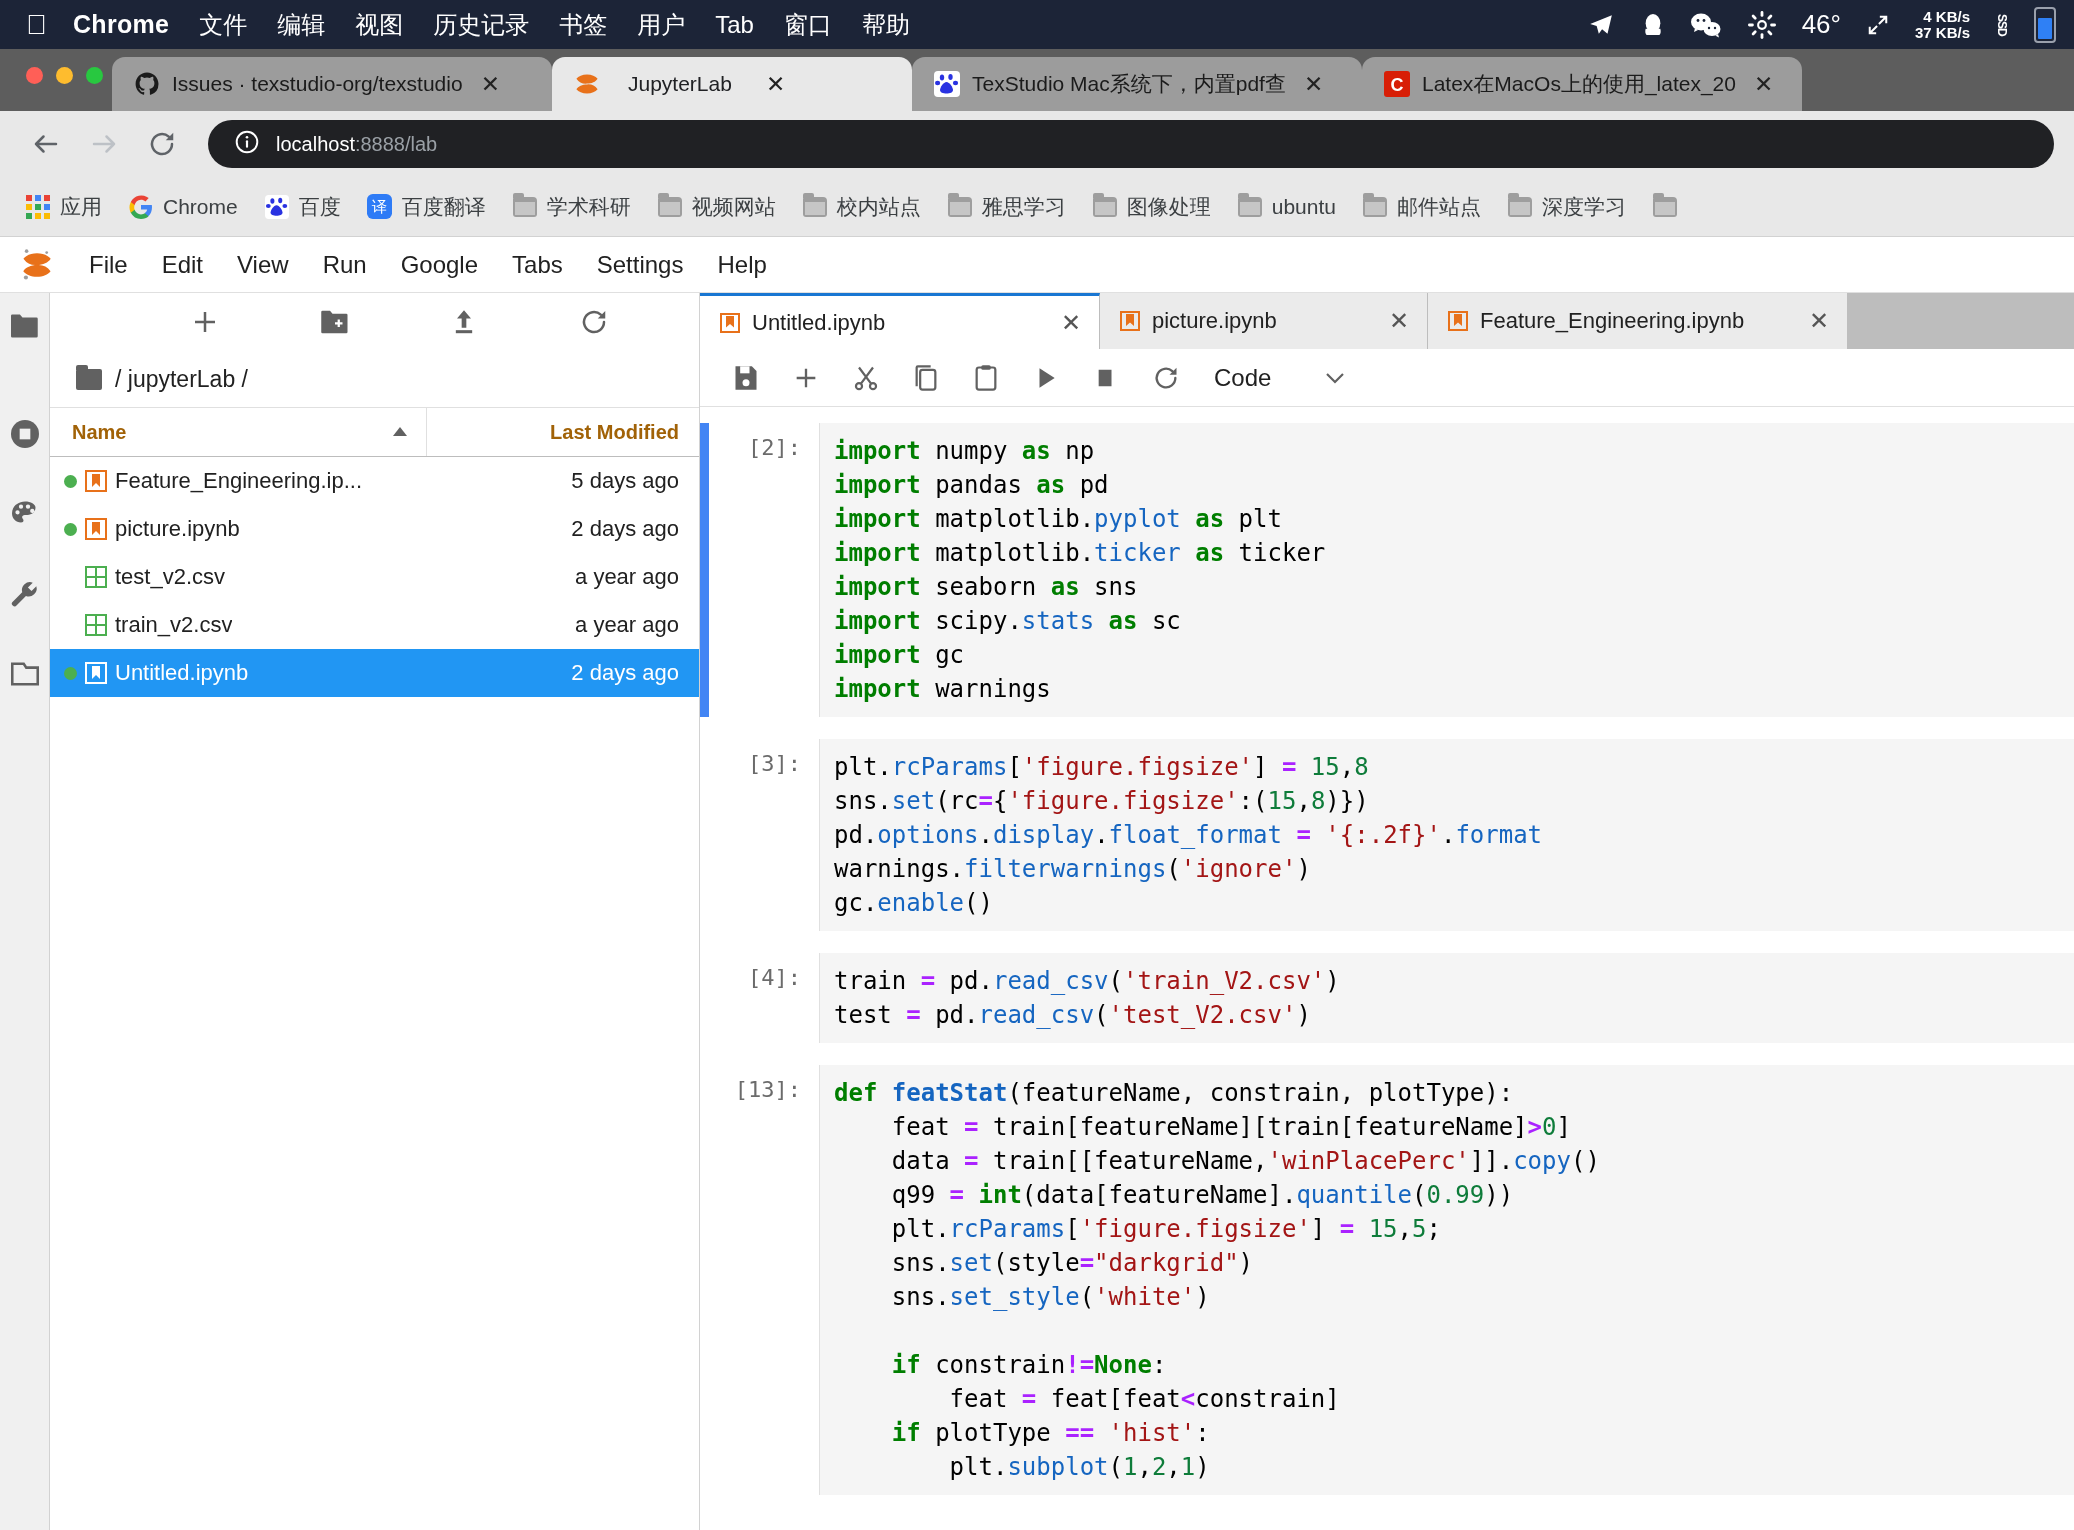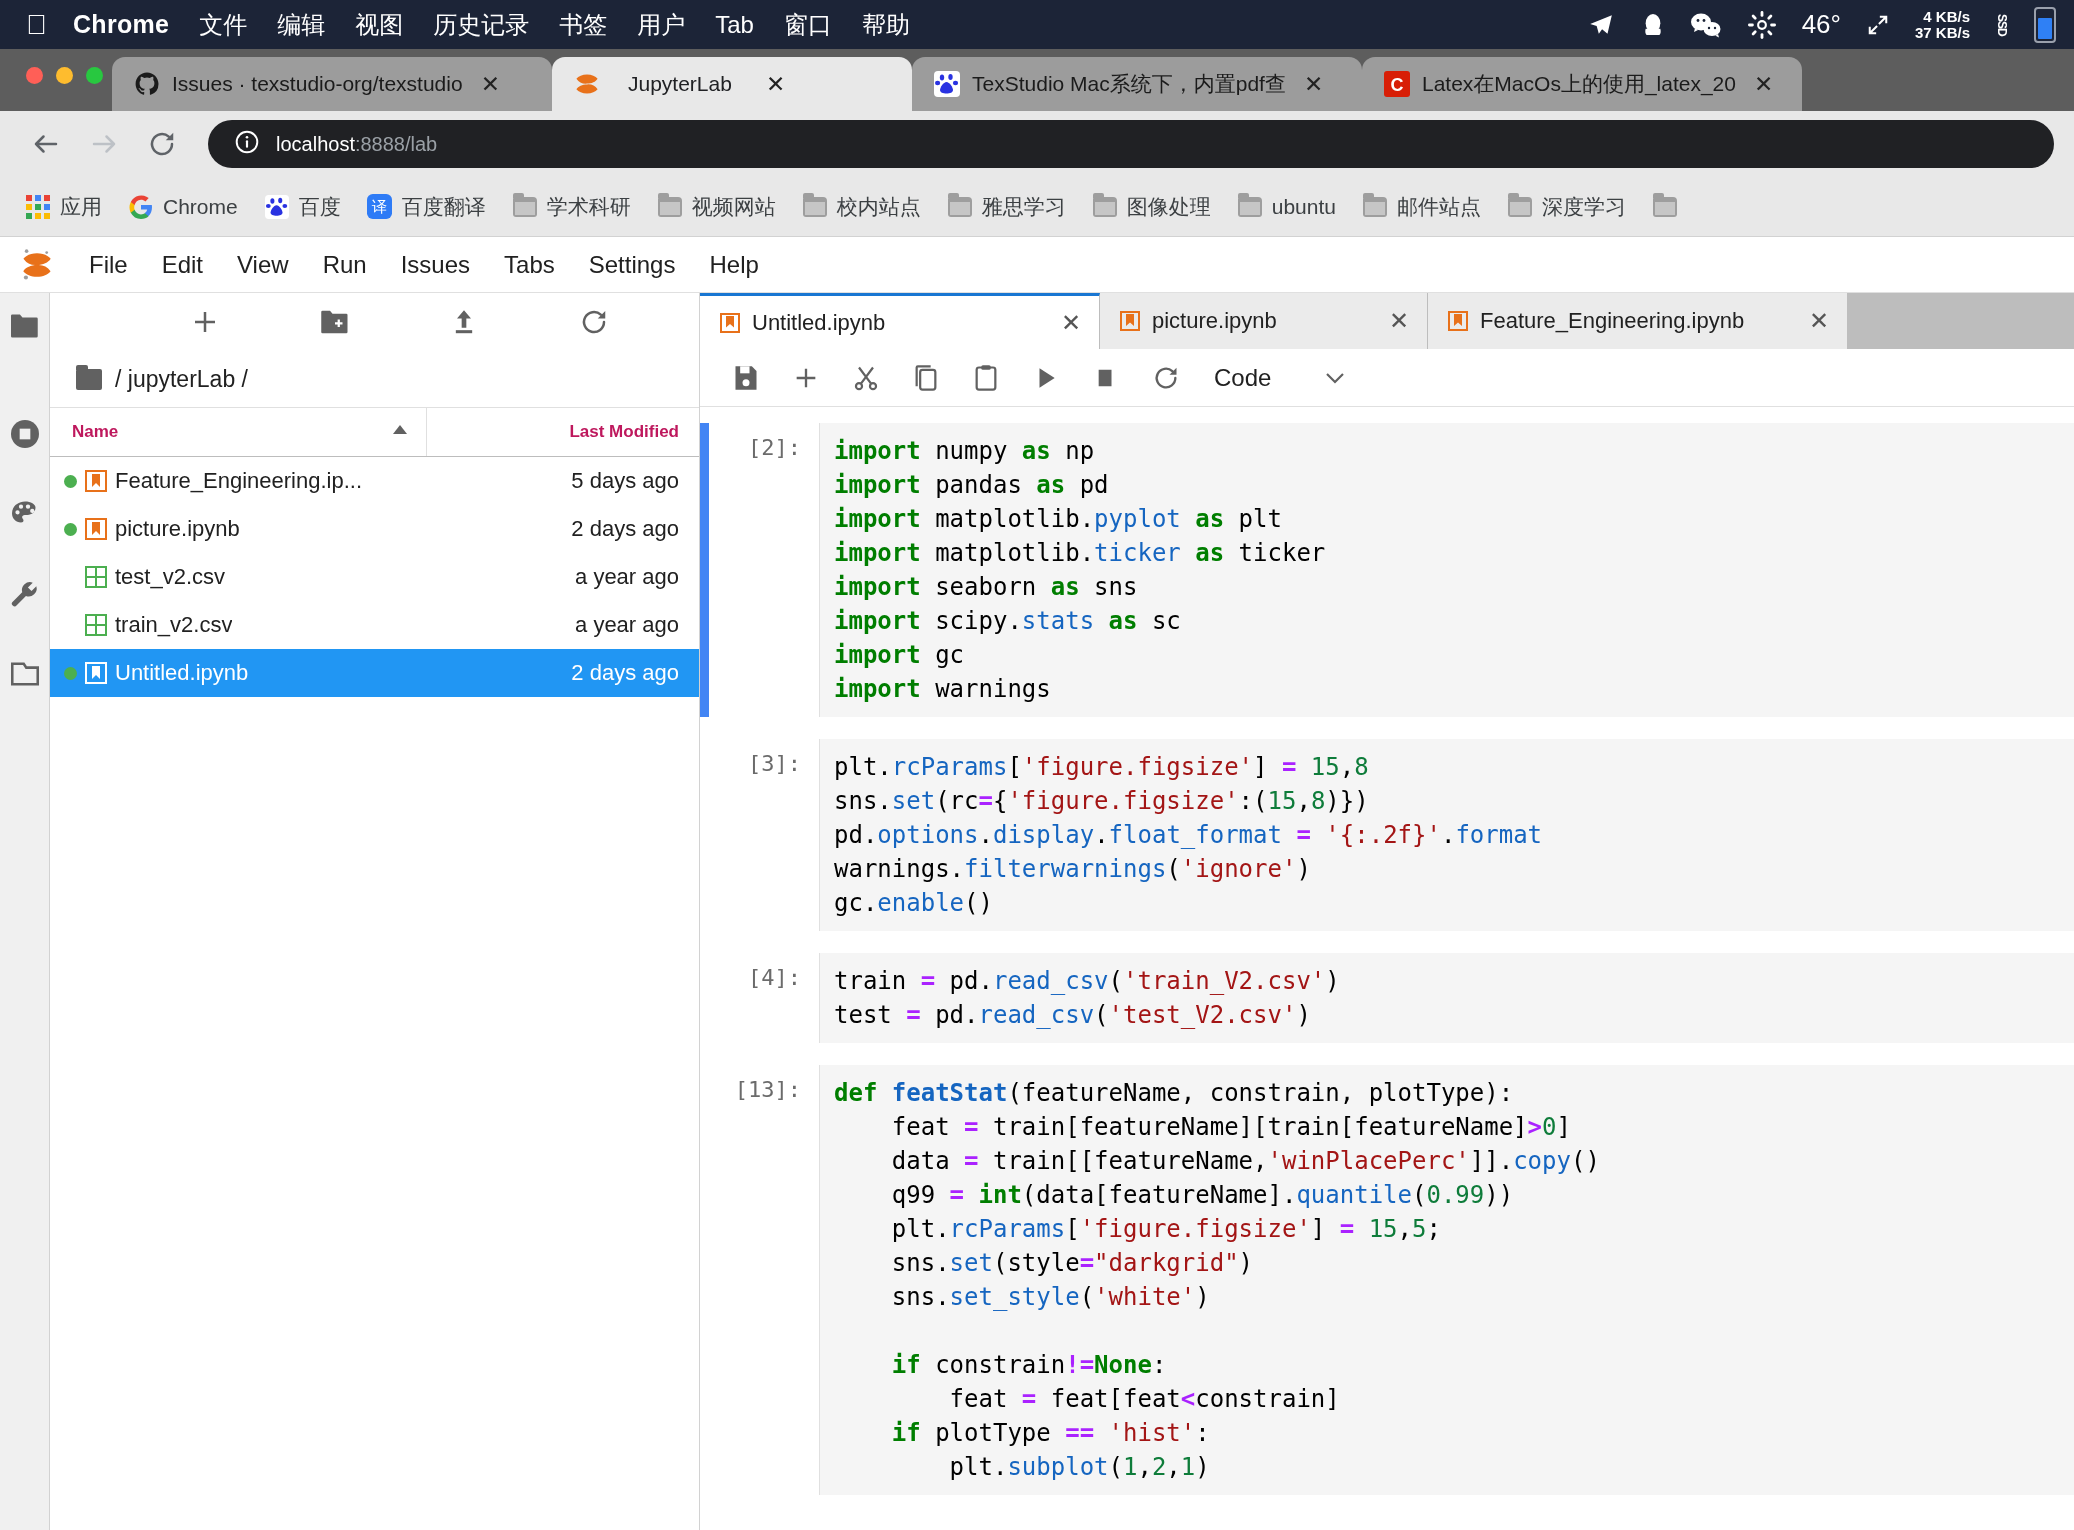--- a/index.html
+++ b/index.html
@@ -74,21 +74,21 @@
 
   .jl-launchbar { width: 50px; background: #f0f0f0; border-right: 1px solid #d2d2d2; display: flex; flex-direction: column; align-items: center; padding-top: 16px; gap: 46px; flex:none;}
   .lb-ico { width: 34px; height: 34px; display: flex; align-items: center; justify-content: center; cursor: pointer; }
 
   .jl-filebrowser { width: 650px; background: #fff; border-right: 1px solid #d2d2d2; display: flex; flex-direction: column; flex: none; }
   .fb-toolbar { height: 58px; display: flex; align-items: center; justify-content: space-around; padding: 0 40px 0 90px; flex:none;}
   .fb-btn { width: 42px; height: 42px; display: flex; align-items: center; justify-content: center; cursor: pointer; }
   .fb-crumb { height: 56px; display: flex; align-items: center; gap: 13px; padding-left: 26px; font-size: 23px; color: #212121; flex:none;}
   .fb-crumb .folder-dark { width: 26px; height: 21px; background: #616161; border-radius: 2px; position: relative;}
   .fb-crumb .folder-dark::before{content:'';position:absolute;left:0;top:-4px;width:12px;height:5px;background:#616161;border-radius:2px 2px 0 0;}
-  .fb-head { display: flex; border-top: 1px solid #e0e0e0; border-bottom: 1px solid #bdbdbd; height: 50px; align-items: center; font-size: 17px; font-weight: bold; color: #be185d; flex:none;}
+  .fb-head { display: flex; border-top: 1px solid #e0e0e0; border-bottom: 1px solid #bdbdbd; height: 50px; align-items: center; font-size: 20px; font-weight: bold; color: #a16207; flex:none;}
   .fb-head .c-name { flex: 1; padding-left: 22px; display: flex; align-items: center; justify-content: space-between; padding-right: 16px; border-right: 1px solid #e0e0e0; height: 100%;}
   .fb-head .c-mod { width: 272px; text-align: right; padding-right: 20px; }
   .fb-list { flex: 1; overflow: hidden; }
   .fb-row { display: flex; align-items: center; height: 48px; font-size: 22px; color: #212121; cursor: pointer; }
   .fb-row.selected { background: #2196f3; color: #fff; }
   .fb-row .nm { flex: 1; display: flex; align-items: center; gap: 8px; padding-left: 14px; min-width: 0; }
   .fb-row .nm .txt { overflow: hidden; white-space: nowrap; text-overflow: ellipsis; }
   .fb-row .md { width: 272px; text-align: right; padding-right: 20px; }
   .dot-run { width: 13px; height: 13px; border-radius: 50%; background: #4caf50; flex: none; }
   .dot-run.hidden { visibility: hidden; }
@@ -407,21 +407,21 @@
           <circle cx="19" cy="4" r="1" fill="#9e9e9e"></circle>
           <circle cx="4" cy="22" r="1.5" fill="#9e9e9e"></circle>
           <path fill="#e8711a" d="M12 4.5c-4.3 0-8 1.6-9.8 4A10.8 10.8 0 0 0 12 13c4.4 0 8.1-1.7 9.9-4.5-1.9-2.4-5.6-4-9.9-4z"></path>
           <path fill="#e8711a" d="M12 21.5c4.3 0 8-1.6 9.8-4A10.8 10.8 0 0 0 12 13c-4.4 0-8.1 1.7-9.9 4.5 1.9 2.4 5.6 4 9.9 4z"></path>
         </svg>
     </span>
     <span class="jl-menu-item">File</span>
     <span class="jl-menu-item">Edit</span>
     <span class="jl-menu-item">View</span>
     <span class="jl-menu-item">Run</span>
-    <span class="jl-menu-item">Issues</span>
+    <span class="jl-menu-item">Google</span>
     <span class="jl-menu-item">Tabs</span>
     <span class="jl-menu-item">Settings</span>
     <span class="jl-menu-item">Help</span>
   </div>
 
   <div class="jl-body">
 
     <div class="jl-launchbar">
       <span class="lb-ico" style="margin-bottom:28px">
         <svg width="32" height="28" viewBox="0 0 24 22">

